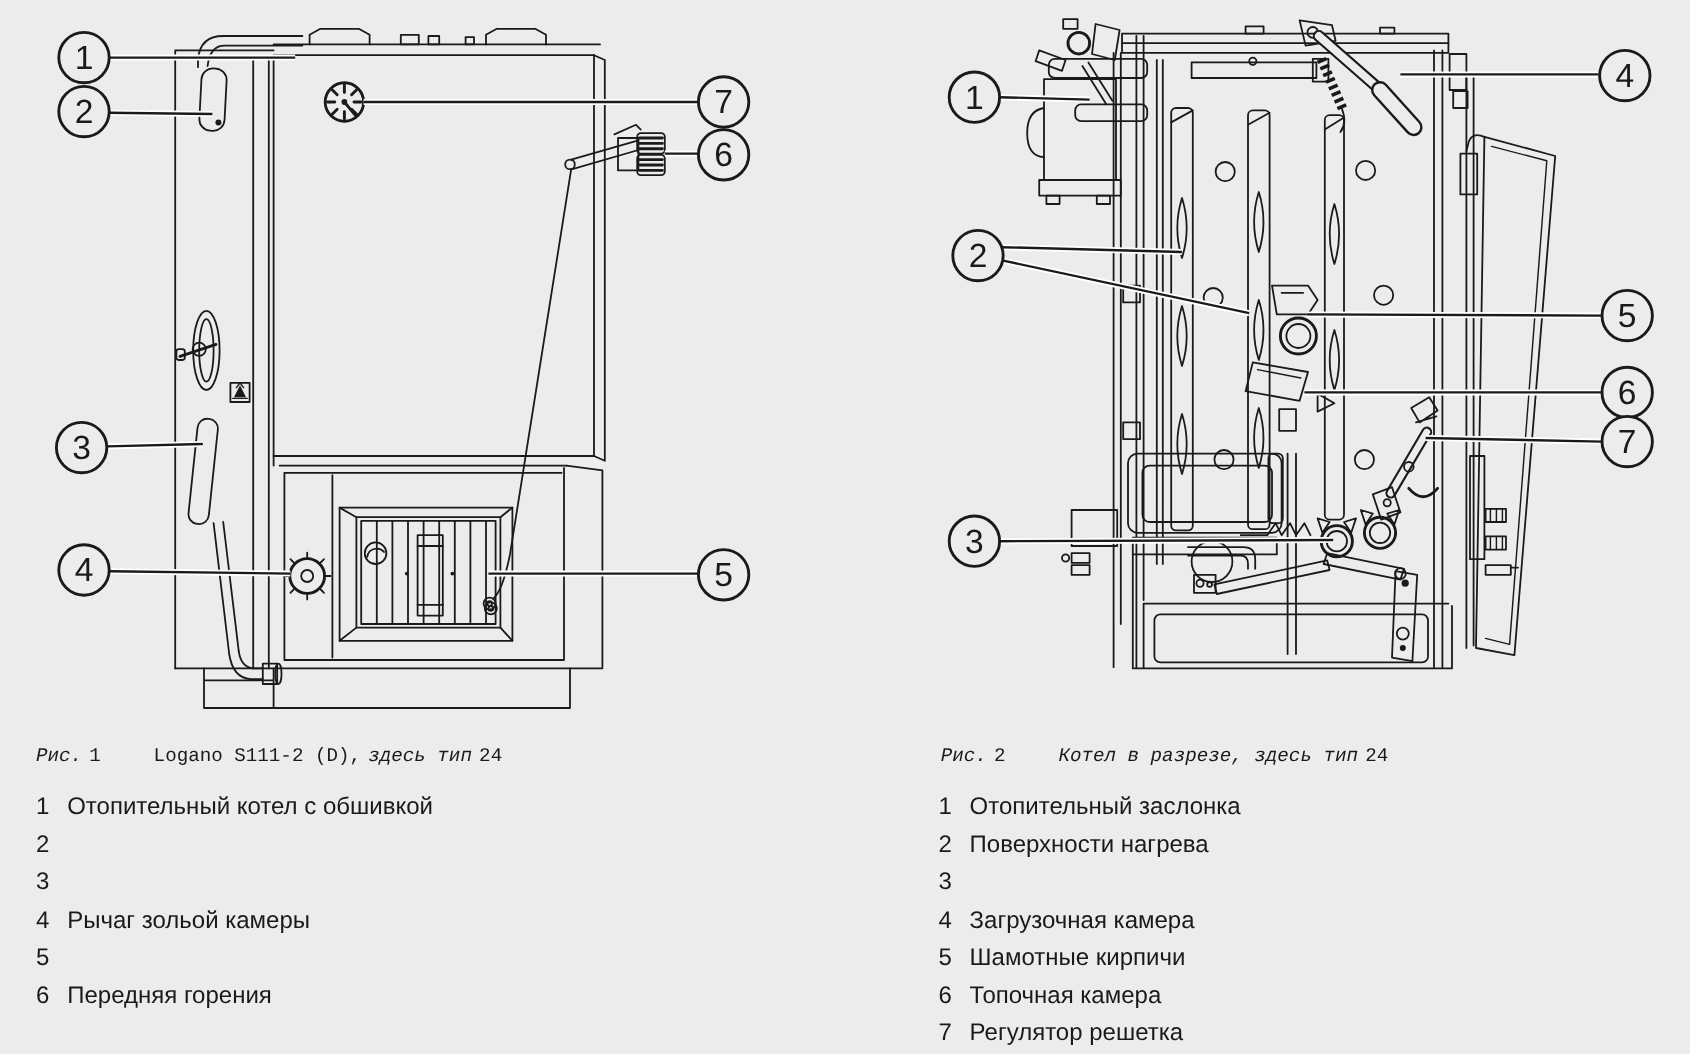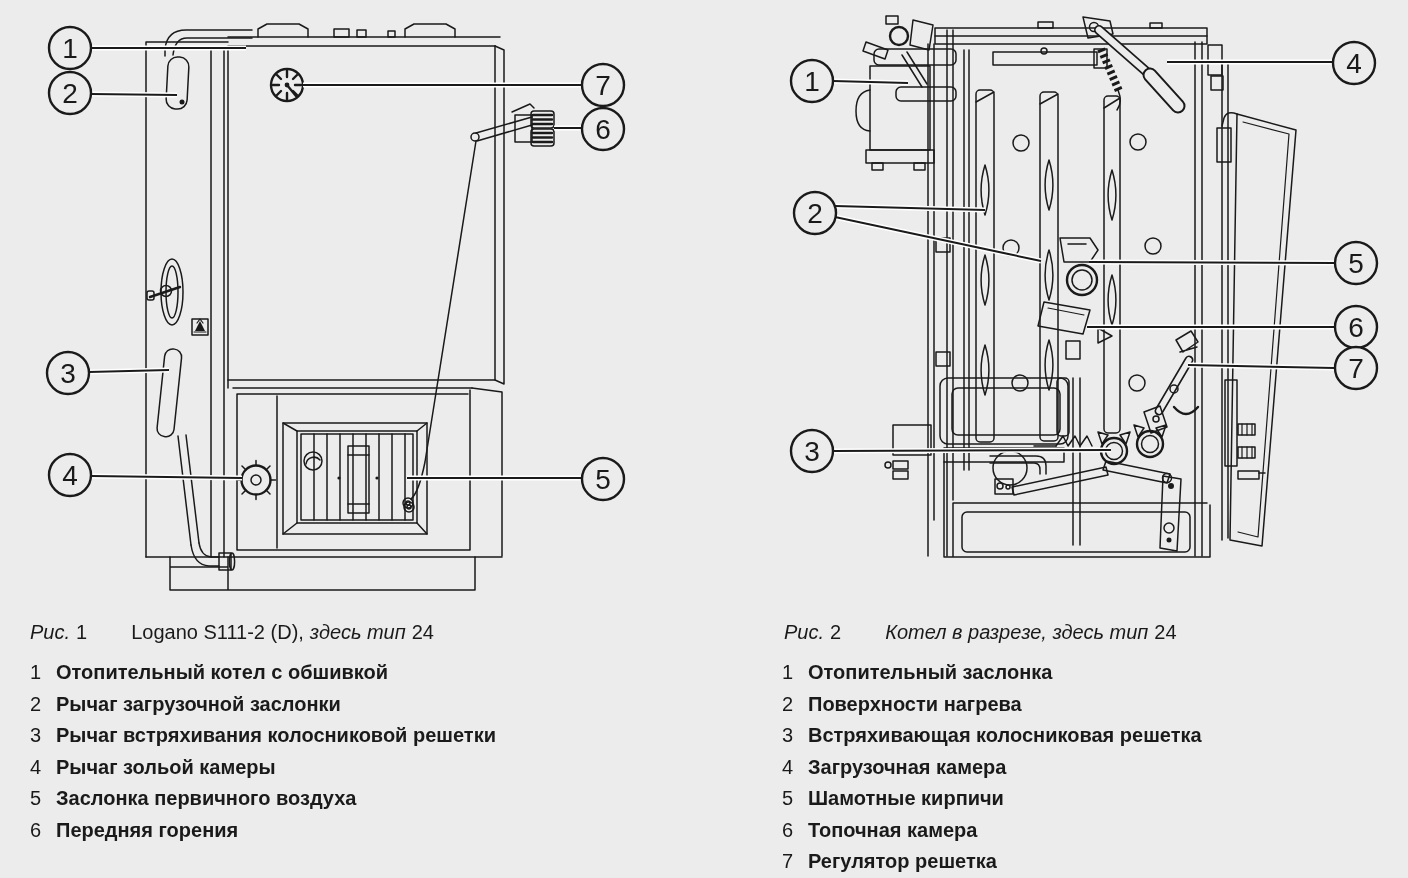--- a/index.html
+++ b/index.html
@@ -13,30 +13,30 @@
   }
   .diagram-svg{position:absolute;top:0;left:0;}
   .ln{stroke:#1a1a1a;fill:none;stroke-width:1.5;stroke-linejoin:round;stroke-linecap:round;}
   .thin{stroke-width:1.2;}
   .bold{stroke-width:2.4;}
   .fill{fill:#1a1a1a;stroke:none;}
   .casing{stroke:#ffffff;stroke-width:5;fill:none;}
   .leader{stroke:#1a1a1a;stroke-width:2;fill:none;}
   .callout-circle{fill:#ececec;stroke:#1a1a1a;stroke-width:2.4;}
   .callout-num{font-family:"Liberation Sans",sans-serif;font-size:28px;fill:#1a1a1a;text-anchor:middle;}
-  .caption{position:absolute;font-size:20px;white-space:nowrap;}
+  .caption{position:absolute;font-size:16px;white-space:nowrap;font-family:Liberation Mono, monospace;}
   .cap-fig{font-style:italic;}
   .cap-num{margin-left:6px;}
   .cap-t1{margin-left:44px;}
   .cap-it{font-style:italic;}
   .cap-sp{margin-left:6px;}
   .legend{position:absolute;font-size:20px;}
   .legend-row{display:flex;align-items:center;height:31.5px;}
   .legend-num{width:26px;flex:none;}
-  .legend-text{flex:none;font-weight:bold;}
+  .legend-text{flex:none;}
 </style>
 </head>
 <body>
 
 <svg class="diagram-svg" width="1408" height="612" viewBox="0 0 1408 612">
 
   <g>
 
     <g class="ln">
       <path d="M146,42 V557 M146,42 H228 M211,47 V557 M224,47 V557"></path>
@@ -366,52 +366,48 @@
   <span class="cap-fig">Рис.</span><span class="cap-num">2</span><span class="cap-t1 cap-it">Котел в разрезе, здесь тип</span><span class="cap-sp">24</span>
 </div>
 
 <div class="legend" style="left:30px;top:657px">
   <div class="legend-row">
     <span class="legend-num">1</span>
       <span class="legend-text">Отопительный котел с обшивкой</span>
   </div>
   <div class="legend-row">
     <span class="legend-num">2</span>
-      <span class="legend-text">Рычаг загрузочной заслонки</span>
   </div>
   <div class="legend-row">
     <span class="legend-num">3</span>
-      <span class="legend-text">Рычаг встряхивания колосниковой решетки</span>
   </div>
   <div class="legend-row">
     <span class="legend-num">4</span>
       <span class="legend-text">Рычаг зольой камеры</span>
   </div>
   <div class="legend-row">
     <span class="legend-num">5</span>
-      <span class="legend-text">Заслонка первичного воздуха</span>
   </div>
   <div class="legend-row">
     <span class="legend-num">6</span>
       <span class="legend-text">Передняя горения</span>
   </div>
 </div>
 
 <div class="legend" style="left:782px;top:657px">
   <div class="legend-row">
     <span class="legend-num">1</span>
       <span class="legend-text">Отопительный заслонка</span>
   </div>
   <div class="legend-row">
     <span class="legend-num">2</span>
       <span class="legend-text">Поверхности нагрева</span>
   </div>
   <div class="legend-row">
     <span class="legend-num">3</span>
-      <span class="legend-text">Встряхивающая колосниковая решетка</span>
   </div>
   <div class="legend-row">
     <span class="legend-num">4</span>
       <span class="legend-text">Загрузочная камера</span>
   </div>
   <div class="legend-row">
     <span class="legend-num">5</span>
       <span class="legend-text">Шамотные кирпичи</span>
   </div>
   <div class="legend-row">

